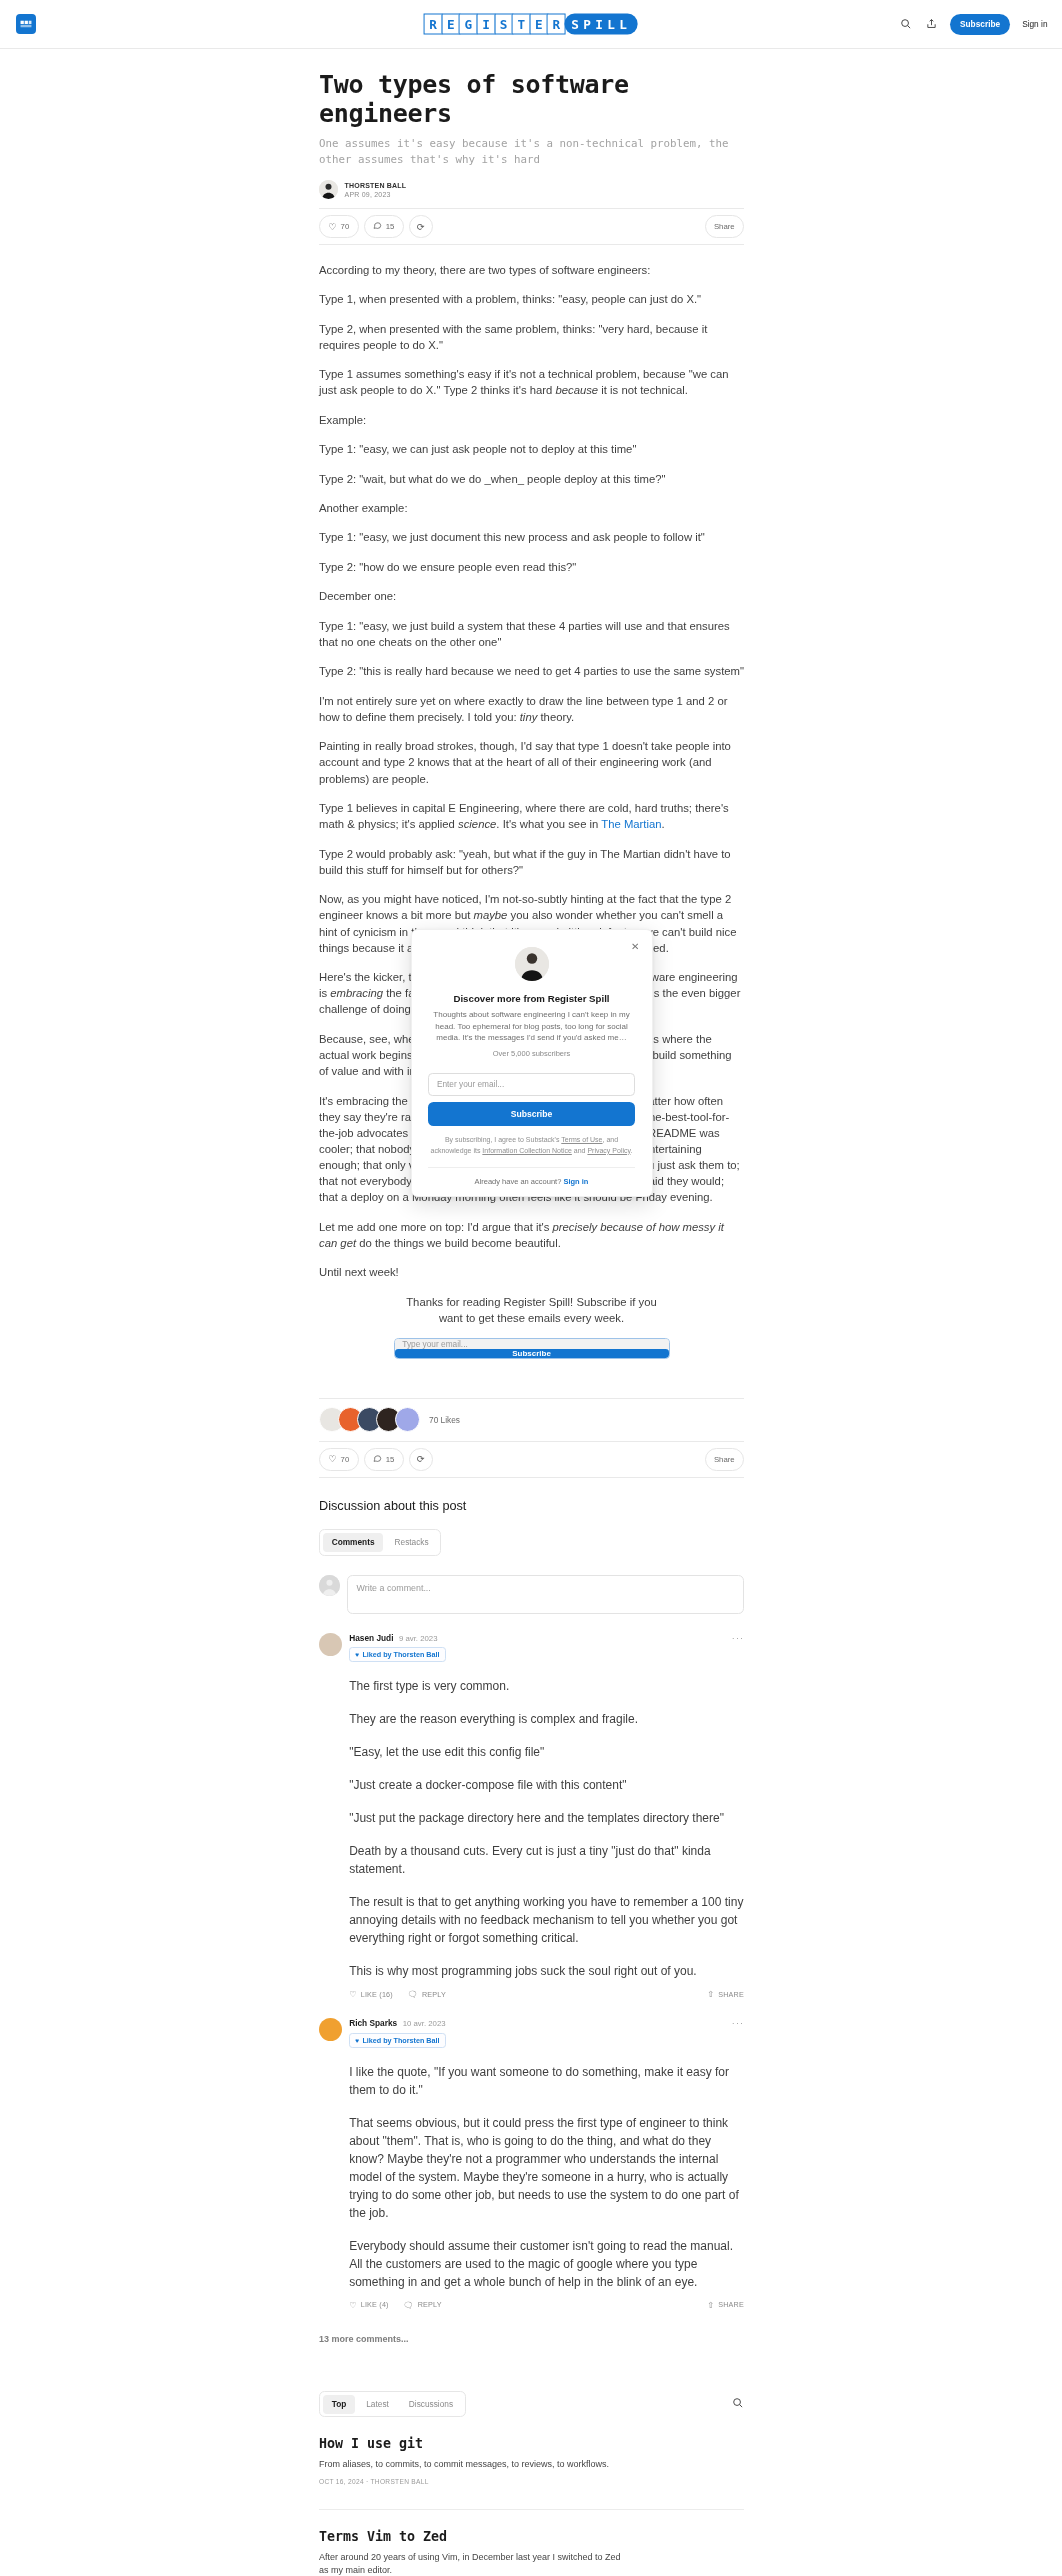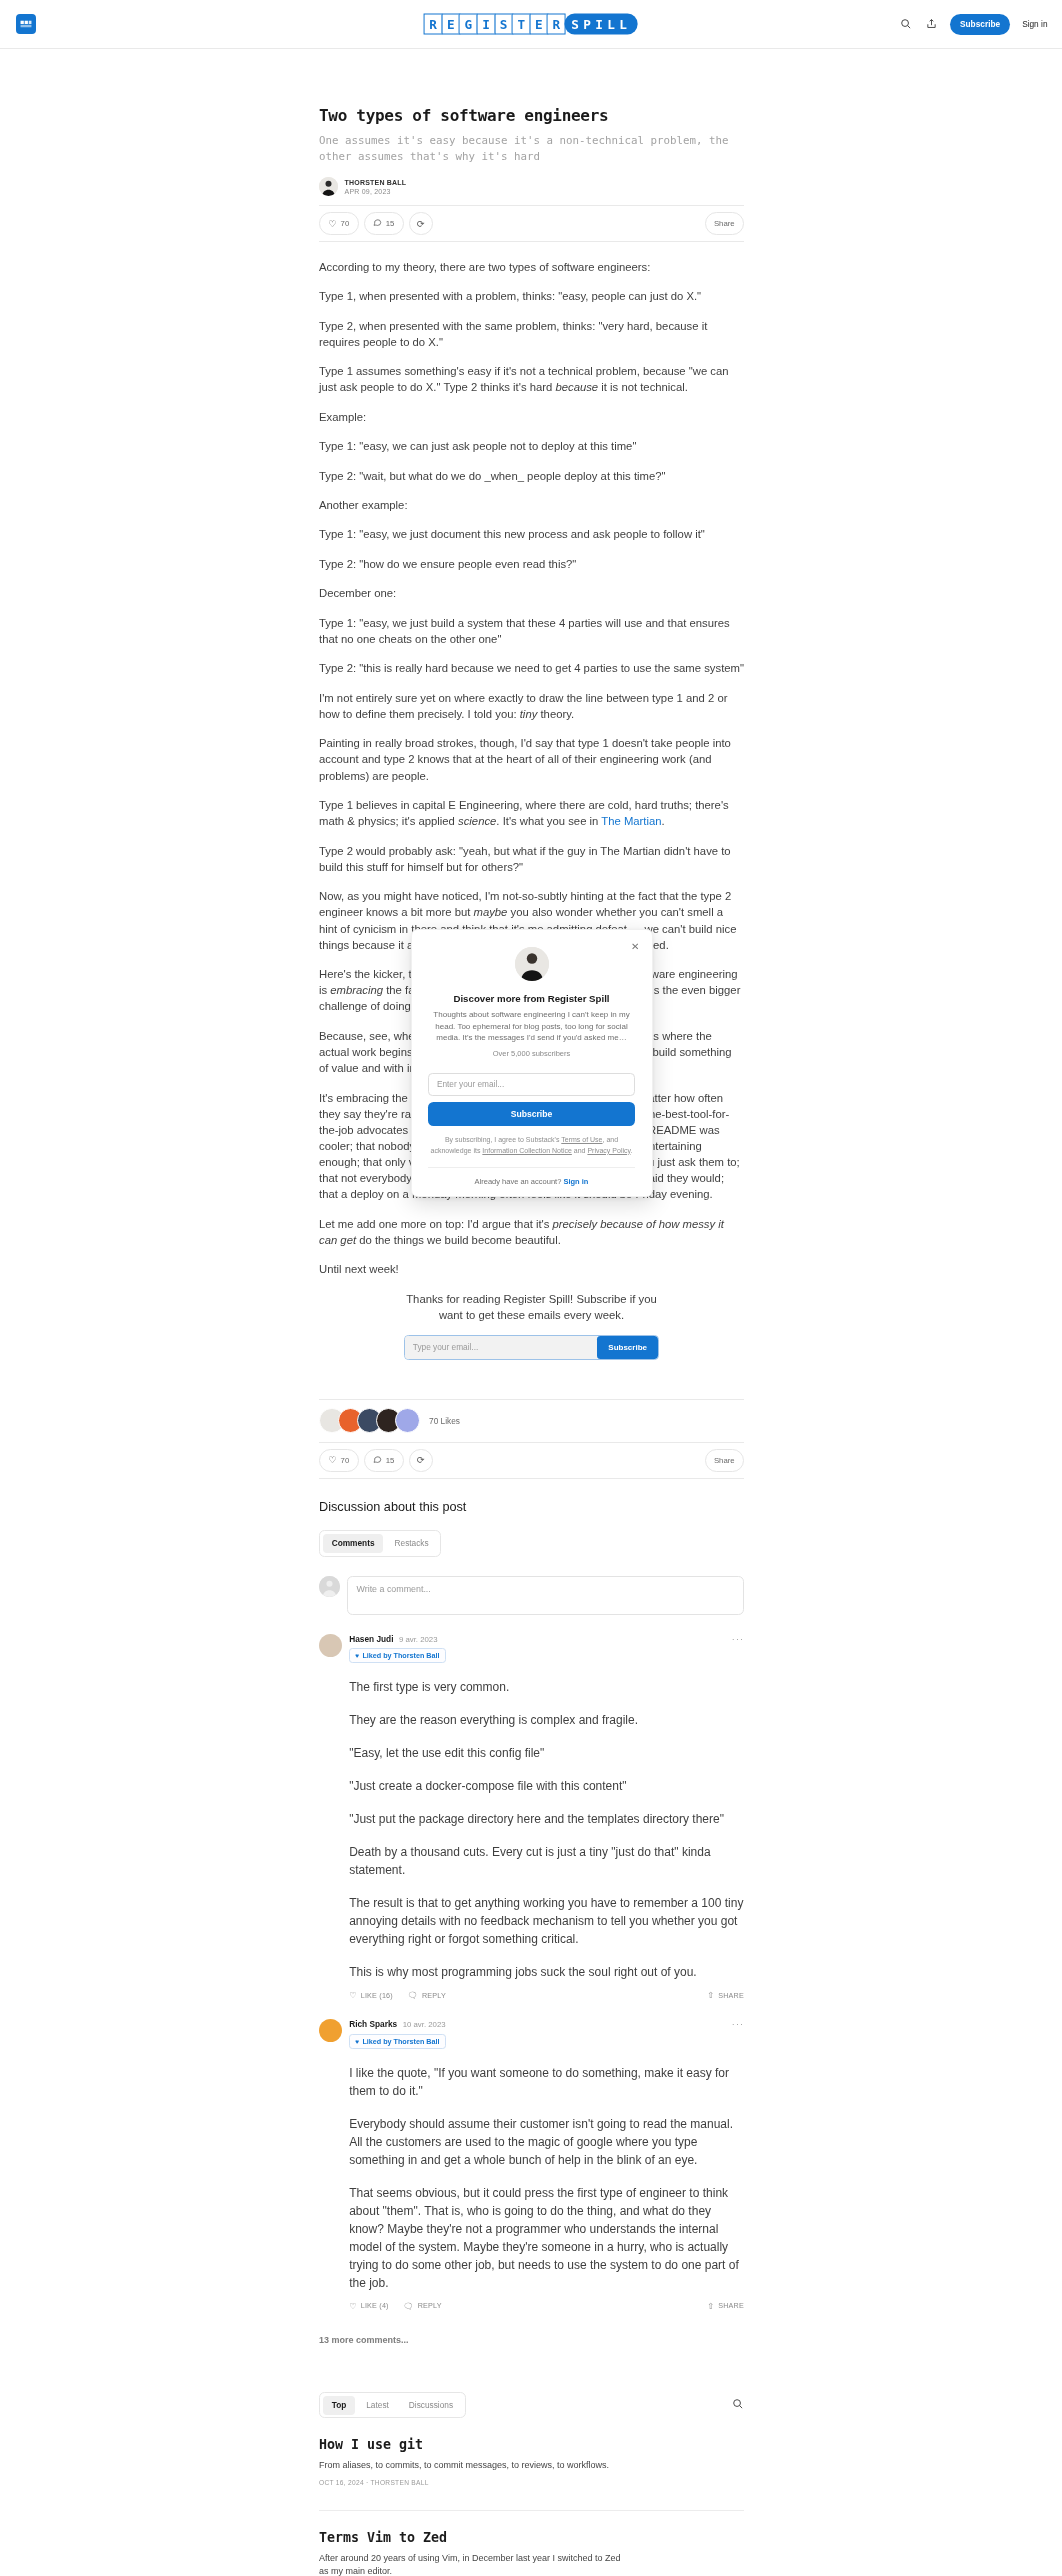--- a/index.html
+++ b/index.html
@@ -25,21 +25,21 @@
   .icon-btn{width:13.3px;height:13.3px;color:#404040;cursor:pointer;display:flex;align-items:center;justify-content:center;}
   .btn-subscribe{background:#1375d0;color:#fff;font-size:8.3px;font-weight:bold;border:none;
     border-radius:10.5px;padding:5.5px 10px;cursor:pointer;}
   .signin{font-size:8.3px;color:#1b1b1b;cursor:pointer;}
 
   
   .col{width:425px;margin:0 auto;}
 
   
   .hero{padding-top:21px;}
-  .post-title{font-size:16px;font-weight:bold;color:#1b1b1b;letter-spacing:-0.3px;margin-top:36px;}
+  .post-title{font-size:25px;font-weight:bold;color:#1b1b1b;letter-spacing:-0.3px;}
   .post-subtitle{margin-top:7.8px;font-size:10.8px;line-height:1.5;color:#a3a3a3;}
   .byline{display:flex;align-items:center;gap:6.6px;margin-top:12px;padding-bottom:8.9px;border-bottom:0.6px solid #e9e9e9;}
   .avatar{border-radius:50%;overflow:hidden;flex:none;position:relative;background:#e9e7e3;}
   .avatar svg{position:absolute;left:0;top:0;}
   .byline .avatar{width:19px;height:19px;}
   .byline-name{font-size:7px;font-weight:bold;color:#303030;letter-spacing:0.2px;}
   .byline-date{font-size:7px;color:#8b8b8b;margin-top:1.7px;letter-spacing:0.2px;}
 
   
   .action-row{display:flex;align-items:center;padding:6px 0;border-bottom:0.6px solid #e9e9e9;}
@@ -51,21 +51,21 @@
   .pill.share{margin-right:0;color:#6b6b6b;font-size:7.8px;}
 
   
   .article{padding-top:16.6px;}
   .article p{font-size:11.3px;line-height:1.43;color:#3f3f3f;margin-bottom:13.3px;}
   .article p .i{font-style:italic;}
   .article p .link{color:#1375d0;cursor:pointer;}
 
   .thanks{ text-align:center; margin-top:3.3px;}
   .thanks-text{font-size:11.3px;line-height:1.45;color:#3f3f3f;width:266px;margin:0 auto;}
-  .sub-widget{width:255px;margin:11px auto 0;display:flex;border:0.6px solid #9dc2e8;border-radius:4.4px;overflow:hidden;}
+  .sub-widget{width:276px;margin:11px auto 0;display:flex;border:0.6px solid #9dc2e8;border-radius:4.4px;overflow:hidden;flex-direction:column;}
   .sub-widget input{flex:1;height:23px;border:none;background:#f2f2f2;padding:0 7.8px;font-size:8.3px;
     font-family:inherit;color:#333;outline:none;}
   .sub-widget input::placeholder{color:#9a9a9a;}
   .sub-widget .btn{background:#1375d0;color:#fff;font-size:8px;font-weight:bold;border:none;
     padding:0 11px;cursor:pointer;border-radius:3.3px;}
   .thanks-block{padding-bottom:39px;border-bottom:0.6px solid #e9e9e9;}
 
   .likes-row{display:flex;align-items:center;gap:8.9px;padding:8.3px 0;border-bottom:0.6px solid #e9e9e9;}
   .face-stack{display:flex;}
   .face{width:25.5px;height:25.5px;border-radius:50%;border:1.1px solid #fff;margin-left:-6.6px;position:relative;overflow:hidden;}
@@ -351,22 +351,22 @@
         <div class="avatar" style="background: rgb(240, 160, 48);"></div>
         <div class="comment-main"><div class="comment-head">
             <span class="comment-author">Rich Sparks</span>
             <span class="comment-date">10 avr. 2023</span>
             <span class="comment-menu">···</span>
           </div><span class="liked-badge">
             <span style="font-size: 6.6px;">♥</span>
             <span>Liked by Thorsten Ball</span>
           </span><div class="comment-body">
             <p>I like the quote, "If you want someone to do something, make it easy for them to do it."</p>
+            <p>That seems obvious, but it could press the first type of engineer to think about "them". That is, who is going to do the thing, and what do they know? Maybe they're not a programmer who understands the internal model of the system. Maybe they're someone in a hurry, who is actually trying to do some other job, but needs to use the system to do one part of the job.</p>
             <p>Everybody should assume their customer isn't going to read the manual. All the customers are used to the magic of google where you type something in and get a whole bunch of help in the blink of an eye.</p>
-            <p>That seems obvious, but it could press the first type of engineer to think about "them". That is, who is going to do the thing, and what do they know? Maybe they're not a programmer who understands the internal model of the system. Maybe they're someone in a hurry, who is actually trying to do some other job, but needs to use the system to do one part of the job.</p>
           </div><div class="comment-foot">
             <span class="cf-item">
               <span class="glyph">♡</span>
               <span>LIKE (4)</span>
             </span>
             <span class="cf-item">
               <span class="glyph">🗨</span>
               <span>REPLY</span>
             </span>
             <span class="spacer"></span>

